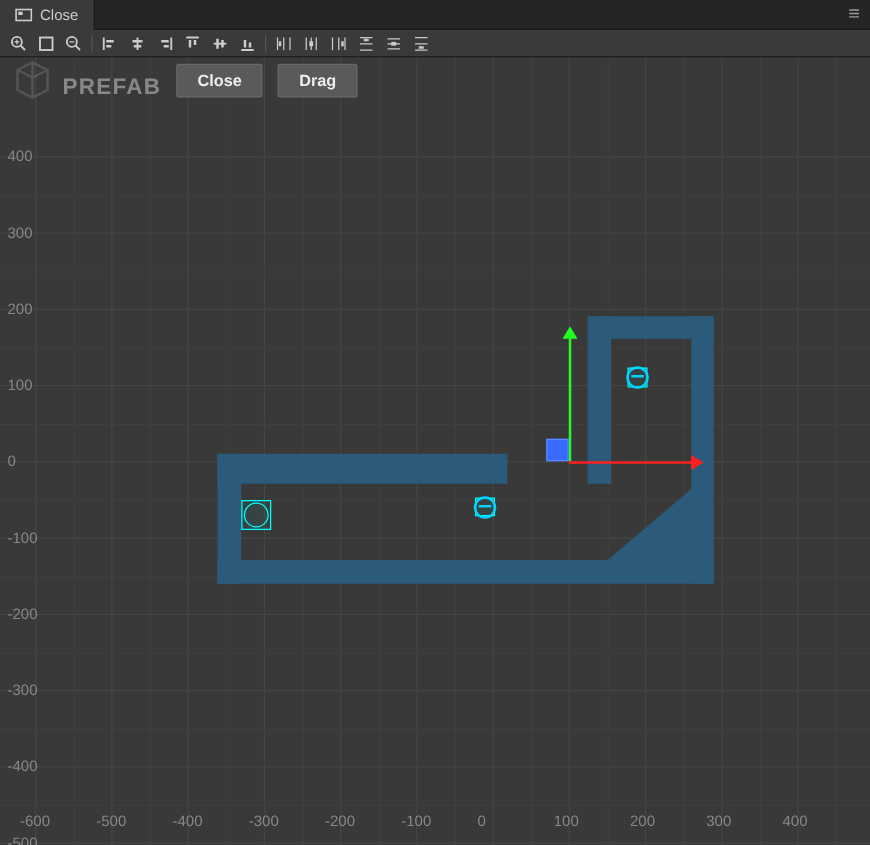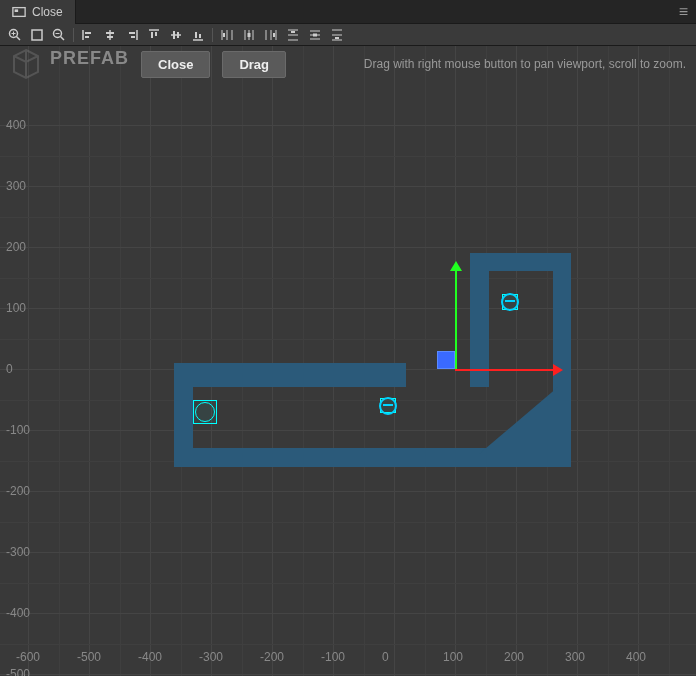--- a/index.html
+++ b/index.html
@@ -7,21 +7,21 @@
 .tab-bar{height:24px;background:#252525;display:flex;align-items:center;border-bottom:1px solid #1a1a1a}
 .tab{height:24px;background:#3a3a3a;display:flex;align-items:center;padding:0 12px;gap:6px;border-right:1px solid #1a1a1a}
 .tab-icon{width:14px;height:14px}
 .tab-label{color:#ccc;font-size:12px}
 .hamburger{margin-left:auto;padding:0 8px;color:#999;font-size:16px;cursor:pointer}
 .toolbar{height:22px;background:#3a3a3a;display:flex;align-items:center;padding:0 4px;gap:0;border-bottom:1px solid #1a1a1a}
 .tool-btn{width:22px;height:20px;display:flex;align-items:center;justify-content:center;color:#ccc;cursor:pointer}
 .tool-sep{width:1px;height:14px;background:#555;margin:0 3px}
 .viewport{position:relative;width:696px;height:630px;background:#393939;overflow:hidden}
 .header-overlay{position:absolute;top:0;left:0;right:0;height:36px;display:flex;align-items:center;padding:6px 10px;gap:12px;z-index:10}
-.prefab-logo{display:flex;align-items:flex-start;gap:8px}
+.prefab-logo{display:flex;align-items:flex-end;gap:8px}
 .prefab-icon{width:32px;height:32px;opacity:0.35}
 .prefab-text{color:#888;font-size:18px;font-weight:bold;letter-spacing:1px}
 .btn{background:#5a5a5a;border:1px solid #6a6a6a;color:#eee;padding:5px 16px;font-size:13px;border-radius:2px;cursor:pointer;font-weight:bold}
 .hint{margin-left:auto;color:#999;font-size:12px}
 .grid-area{position:absolute;top:0;left:0;width:100%;height:100%}
 .gridline{position:absolute;background:#454545}
 .gridline.minor{background:#3f3f3f}
 .gridline.v{width:1px;height:100%;top:0}
 .gridline.h{height:1px;width:100%;left:0}
 .axis-label{position:absolute;color:#888;font-size:12px}
@@ -261,15 +261,14 @@
 
   <div class="header-overlay">
     <div class="prefab-logo">
       <svg class="prefab-icon" viewBox="0 0 32 32">
           <path d="M16 2 L28 8 L28 24 L16 30 L4 24 L4 8 Z M16 2 L16 14 M4 8 L16 14 L28 8 M16 14 L16 30" fill="none" stroke="#888" stroke-width="2"></path>
         </svg>
       <span class="prefab-text">PREFAB</span>
     </div>
     <button class="btn">Close</button>
     <button class="btn">Drag</button>
-    <span class="hint">Drag with right mouse button to pan viewport, scroll to zoom.</span>
   </div>
 </div>
 
 </body></html>

